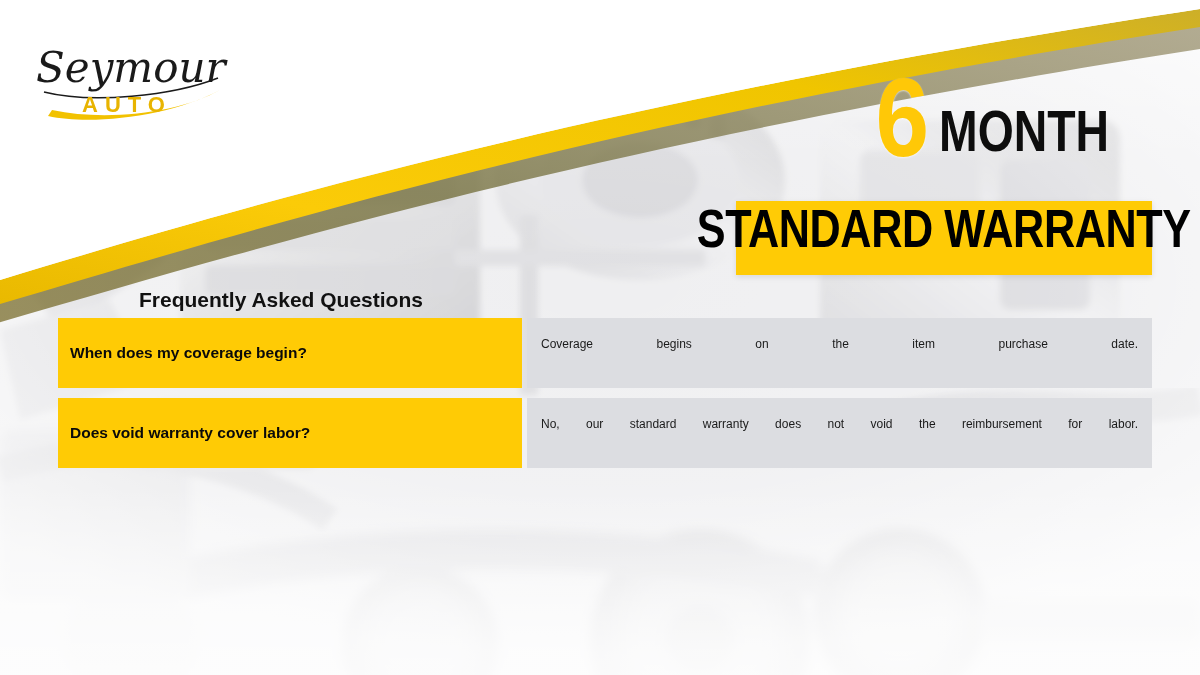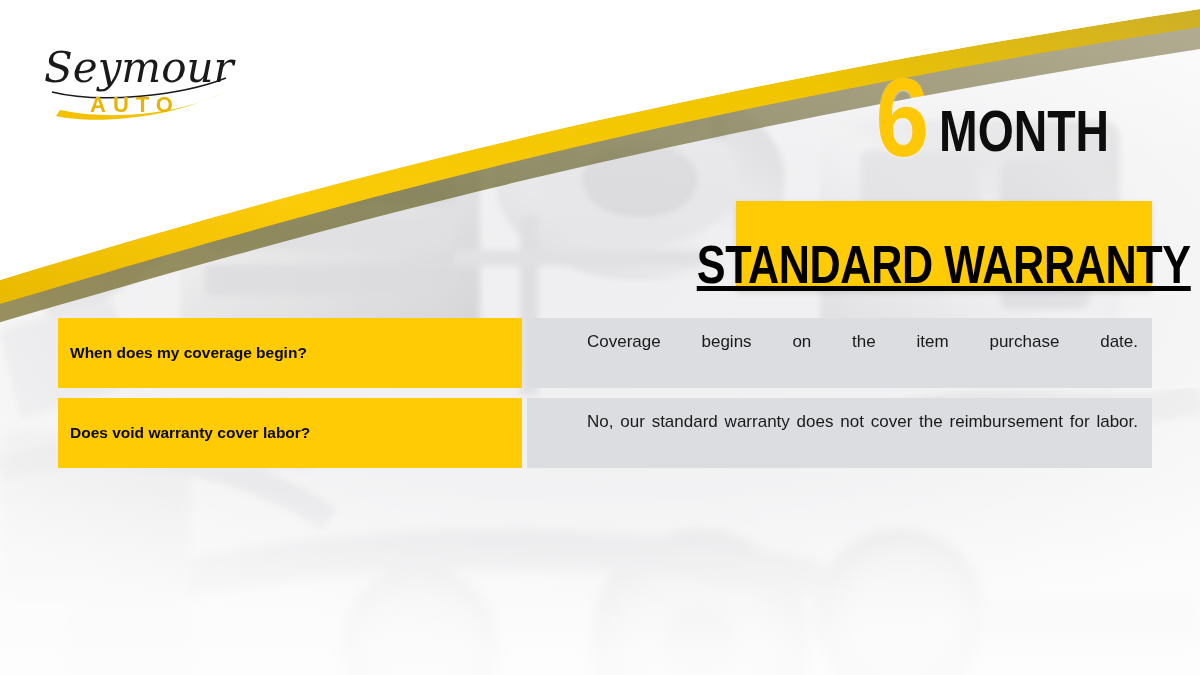--- a/index.html
+++ b/index.html
@@ -53,21 +53,21 @@
     position: absolute;
     left: 0; top: 0;
     width: 1200px; height: 330px;
     z-index: 2;
     pointer-events: none;
   }
 
   
   .logo {
     position: absolute;
-    left: 30px; top: 20px;
+    left: 22px; top: 20px;
     width: 215px; height: 110px;
     z-index: 6;
   }
 
   
   .headline {
     position: absolute;
     right: 48px; top: 72px;
     z-index: 6;
     display: flex;
@@ -95,28 +95,27 @@
     letter-spacing: 0px;
     transform: scaleX(0.80);
     transform-origin: left bottom;
     padding-bottom: 4px;
   }
 
   
   .warranty-banner {
     position: absolute;
     left: 736px; top: 201px;
-    width: 416px; height: 90px;
+    width: 416px; height: 74px;
     background: #FFCB05;
     z-index: 6;
     display: flex;
-    align-items: flex-end;
+    align-items: flex-start;
     justify-content: center;
     box-shadow: 0 2px 6px rgba(0,0,0,0.10);
-    text-decoration: underline;
   }
   .warranty-banner .txt {
     font-family: "Liberation Sans", sans-serif;
     font-weight: bold;
     font-size: 54px;
     line-height: 1;
     color: #000000;
     transform: scaleX(0.80);
     white-space: nowrap;
     letter-spacing: -0.5px;
@@ -169,27 +168,26 @@
     flex: 1 1 auto;
     background: #DCDDE1;
     display: flex;
     align-items: center;
     padding: 10px 14px 10px 14px;
     min-height: 70px;
   }
   .faq-a .atext {
     font-family: "Liberation Sans", sans-serif;
     font-weight: normal;
-    font-size: 17px;
+    font-size: 12px;
     line-height: 1.38;
     color: #1a1a1a;
     text-align: justify;
     text-justify: inter-word;
     width: 100%;
-    margin-left: 46px;
   }
   
   .faq-a .atext::after { content: ""; display: inline-block; width: 100%; }
 
   .row-tall .faq-q, .row-tall .faq-a { min-height: 76px; }
 </style>
 </head>
 <body>
 
 <div id="slide">
@@ -315,41 +313,42 @@
 
   <div class="headline">
     <span class="num">6</span>
     <span class="unit">MONTH</span>
   </div>
 
   <div class="warranty-banner">
     <span class="txt">STANDARD WARRANTY</span>
   </div>
 
+  <div class="faq-heading">Frequently Asked Questions</div>
 
   <div class="faq-table">
 
     <div class="faq-row">
       <div class="faq-q">
         <span class="qtext">When does my coverage begin?</span>
       </div>
       <div class="faq-a">
         <span class="atext">Coverage begins on the item purchase date.</span>
       </div>
     </div>
 
     <div class="faq-row row-tall">
     </div>
 
     <div class="faq-row">
       <div class="faq-q">
         <span class="qtext">Does void warranty cover labor?</span>
       </div>
       <div class="faq-a">
-        <span class="atext">No, our standard warranty does not cover the reimbursement for labor.</span>
+        <span class="atext">No, our standard warranty does not void the reimbursement for labor.</span>
       </div>
     </div>
 
     <div class="faq-row row-tall">
     </div>
 
   </div>
 
 </div>
 

